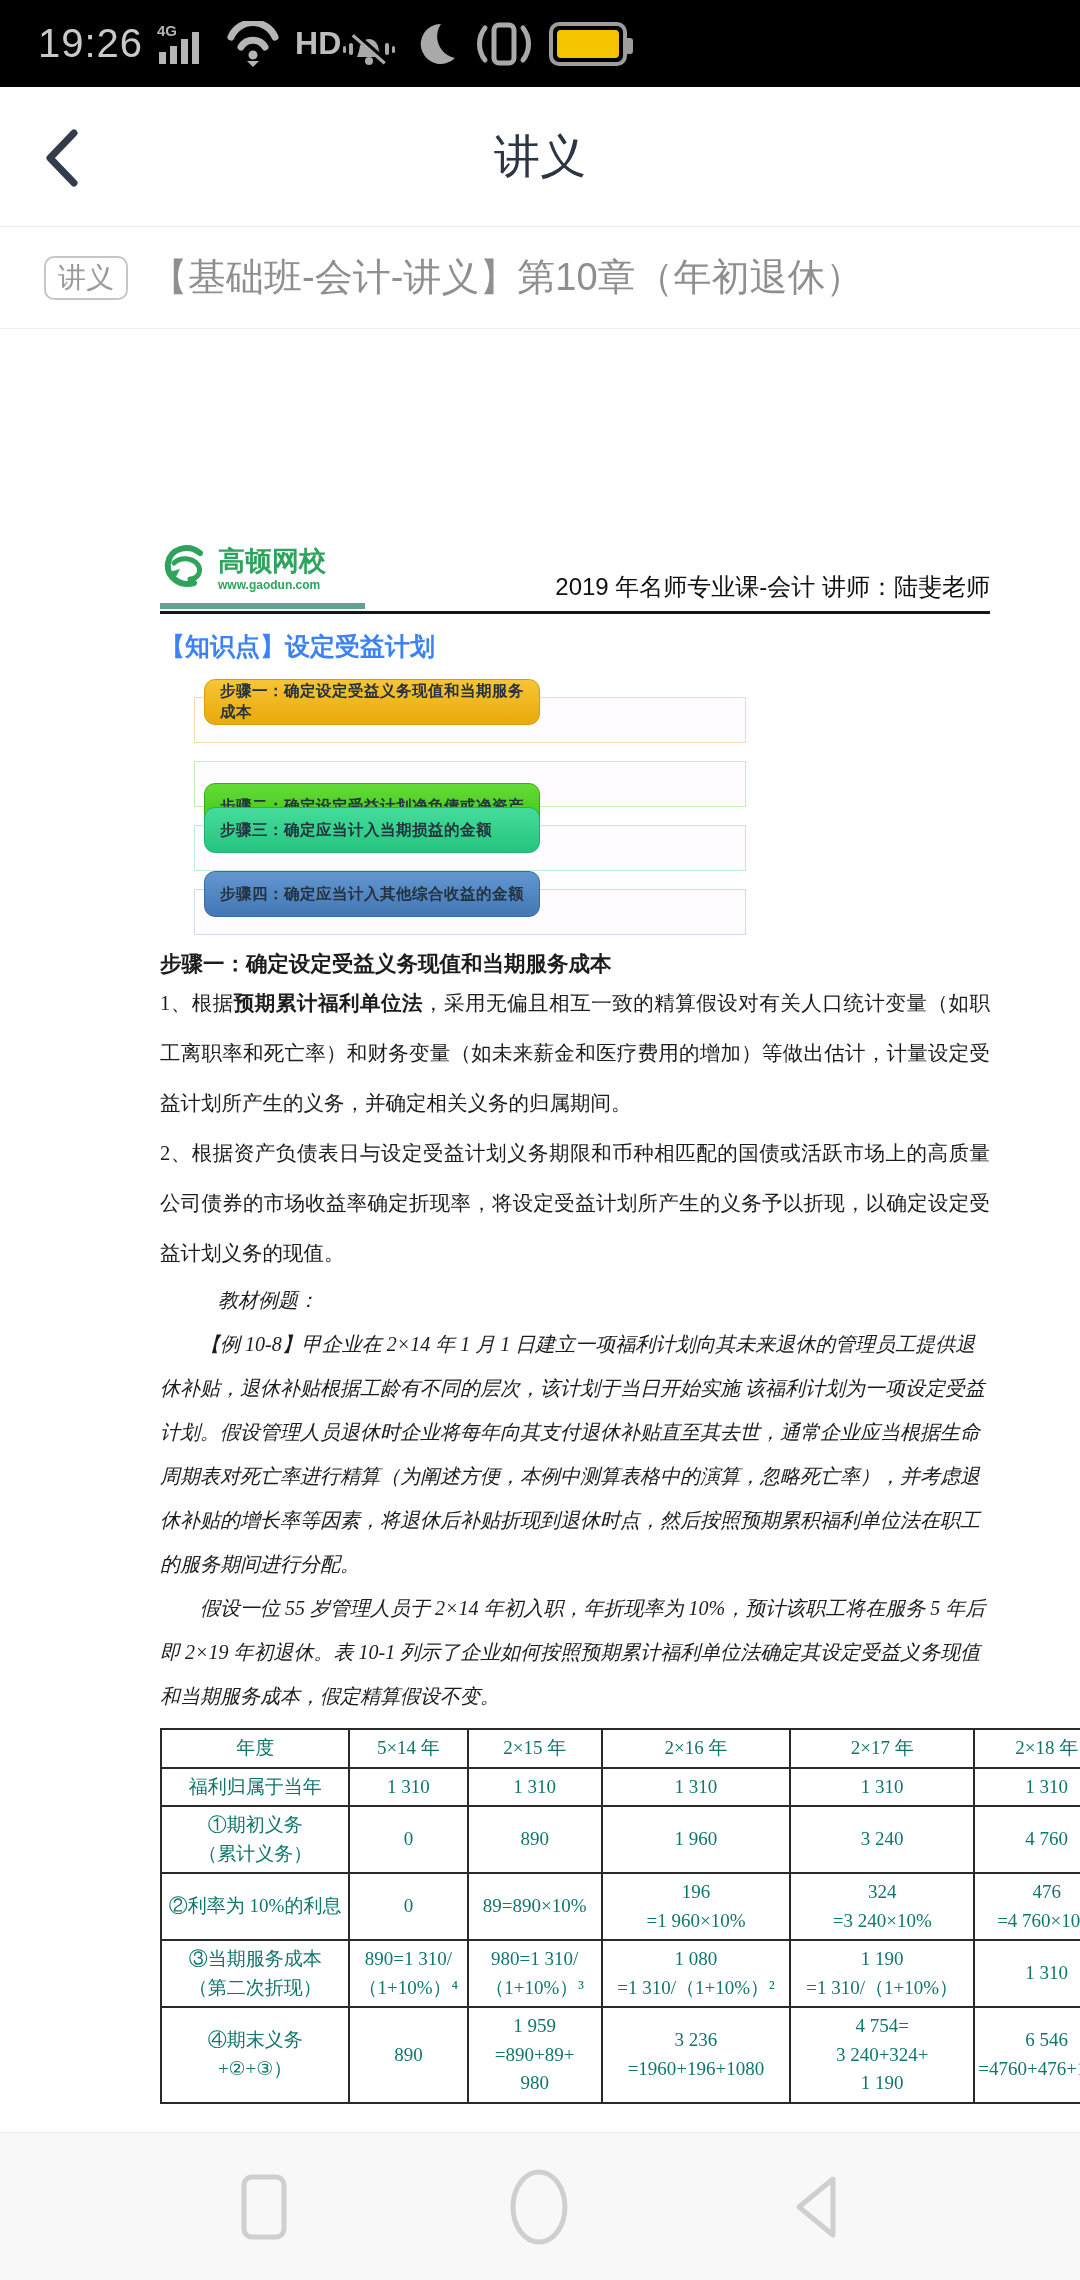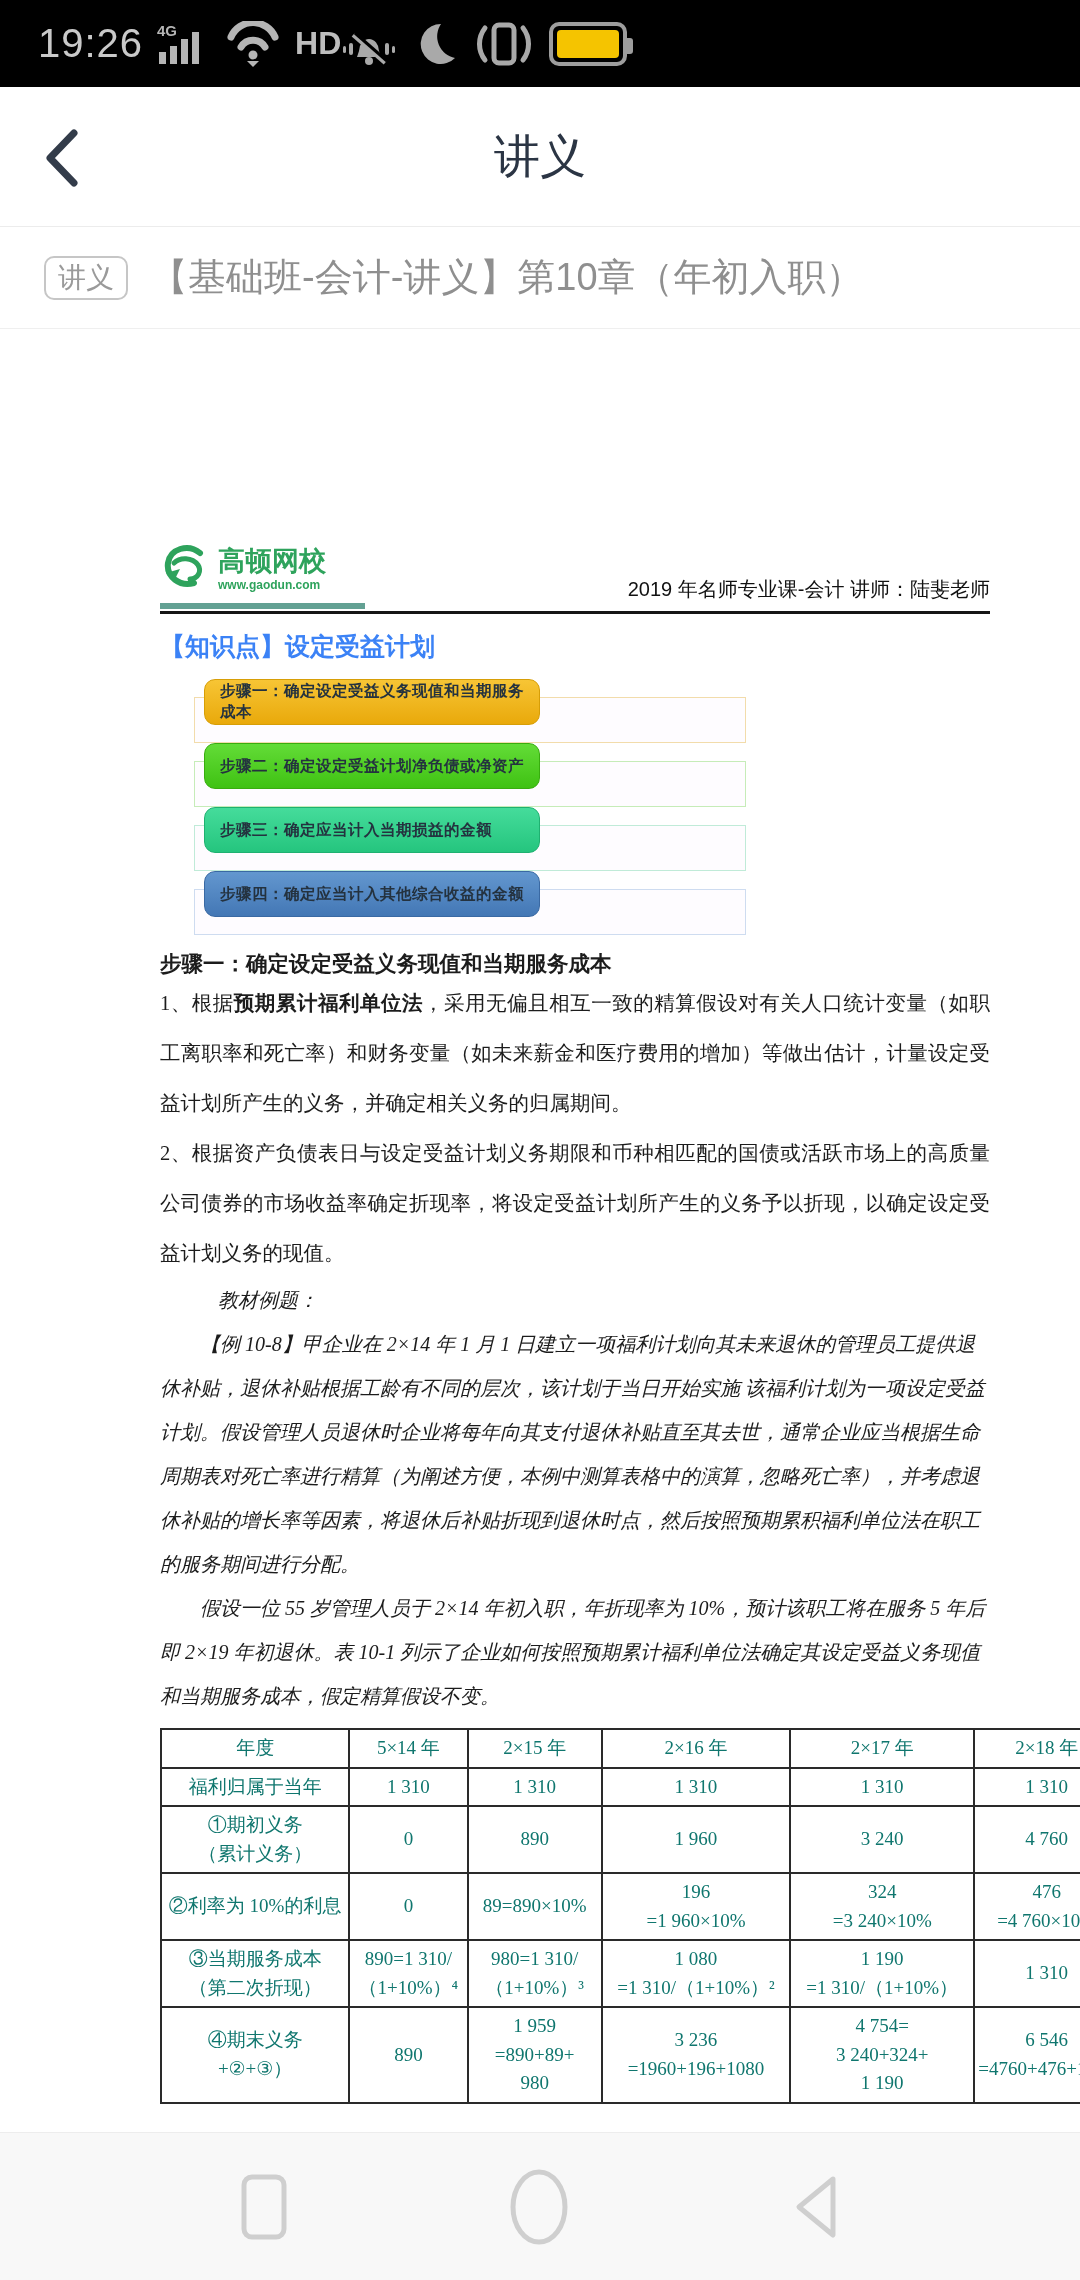--- a/index.html
+++ b/index.html
@@ -58,21 +58,21 @@
   .doc-content { position:absolute; left:160px; top:214px; width:830px; }
 
   .brand-row { display:flex; justify-content:space-between; align-items:flex-end; }
   .brand-left { display:flex; flex-direction:column; }
   .brand-top { display:flex; align-items:center; gap:6px; }
   .brand-text-block { display:flex; flex-direction:column; line-height:1; }
   .brand-name { font-family:"Liberation Sans",sans-serif; font-size:27px; font-weight:bold; color:#2ea35c; }
   .brand-url { font-family:"Liberation Sans",sans-serif; font-size:12px; font-weight:bold; color:#2ea35c; margin-top:4px; }
   .brand-bar { width:205px; height:6px; background:#63a193; margin-top:8px; }
   .course-header {
-    font-family:"Liberation Sans",sans-serif; font-size:20px; color:#111;
+    font-family:"Liberation Sans",sans-serif; font-size:24px; color:#111;
     margin-bottom:6px;
   }
   .black-rule { border-bottom:3px solid #161616; margin-top:2px; }
 
   .section-title {
     font-family:"Liberation Sans",sans-serif; font-size:25px; font-weight:bold;
     color:#3b82f6; margin-top:16px;
   }
 
   
@@ -86,21 +86,21 @@
   .step-row:nth-child(2) .step-panel { border-color:#c6ecb8; }
   .step-row:nth-child(3) .step-panel { border-color:#c0ebd8; }
   .step-row:nth-child(4) .step-panel { border-color:#cedcf0; }
   .step-box {
     position:absolute; left:44px; top:0; width:336px; height:46px;
     border-radius:11px; display:flex; align-items:center; padding-left:15px;
     font-family:"Liberation Sans",sans-serif; font-size:15.5px; font-weight:bold;
     color:#24323f; letter-spacing:0.5px;
   }
   .step-box-1 { background:linear-gradient(180deg,#f7c535,#e9a90b); border:1px solid #d79e07; }
-  .step-box-2 { background:linear-gradient(180deg,#63dc37,#3fc213); border:1px solid #38ad0f; }
+  .step-box-2 { background:linear-gradient(180deg,#63dc37,#3fc213); border:1px solid #38ad0f;margin-top:40px; }
   .step-box-3 { background:linear-gradient(180deg,#45dc9b,#25c57e); border:1px solid #1fb171; }
   .step-box-4 { background:linear-gradient(180deg,#6397cf,#4377b5); border:1px solid #3a69a3; }
 
   .step1-heading { font-size:21.5px; font-weight:bold; margin-top:14px; }
 
   .doc-para { font-size:20.5px; line-height:50px; text-align:justify; }
   .bold { font-weight:bold; }
 
   .example { font-style:italic; font-size:20px; line-height:44px; }
   .example-label { margin-left:58px; }
@@ -180,21 +180,21 @@
 
   <div class="app-header">
     <svg class="back-btn" viewBox="0 0 46 62">
       <polyline points="36,6 12,31 36,56" fill="none" stroke="#333c4a" stroke-width="7" stroke-linecap="round" stroke-linejoin="round"></polyline>
     </svg>
     <div class="app-title">讲义</div>
   </div>
 
   <div class="doc-bar">
     <span class="doc-badge">讲义</span>
-    <span class="doc-bar-title">【基础班-会计-讲义】第10章（年初入职）</span>
+    <span class="doc-bar-title">【基础班-会计-讲义】第10章（年初退休）</span>
   </div>
 
   <div class="doc-page">
     <div class="doc-content">
 
       <div class="brand-row">
         <div class="brand-left">
           <div class="brand-top">
             <svg width="52" height="52" viewBox="0 0 52 52">
               <path d="M40 10 C28 0 10 6 8 20 C6 34 20 44 34 40" fill="none" stroke="#2ea35c" stroke-width="6" stroke-linecap="round"></path>

